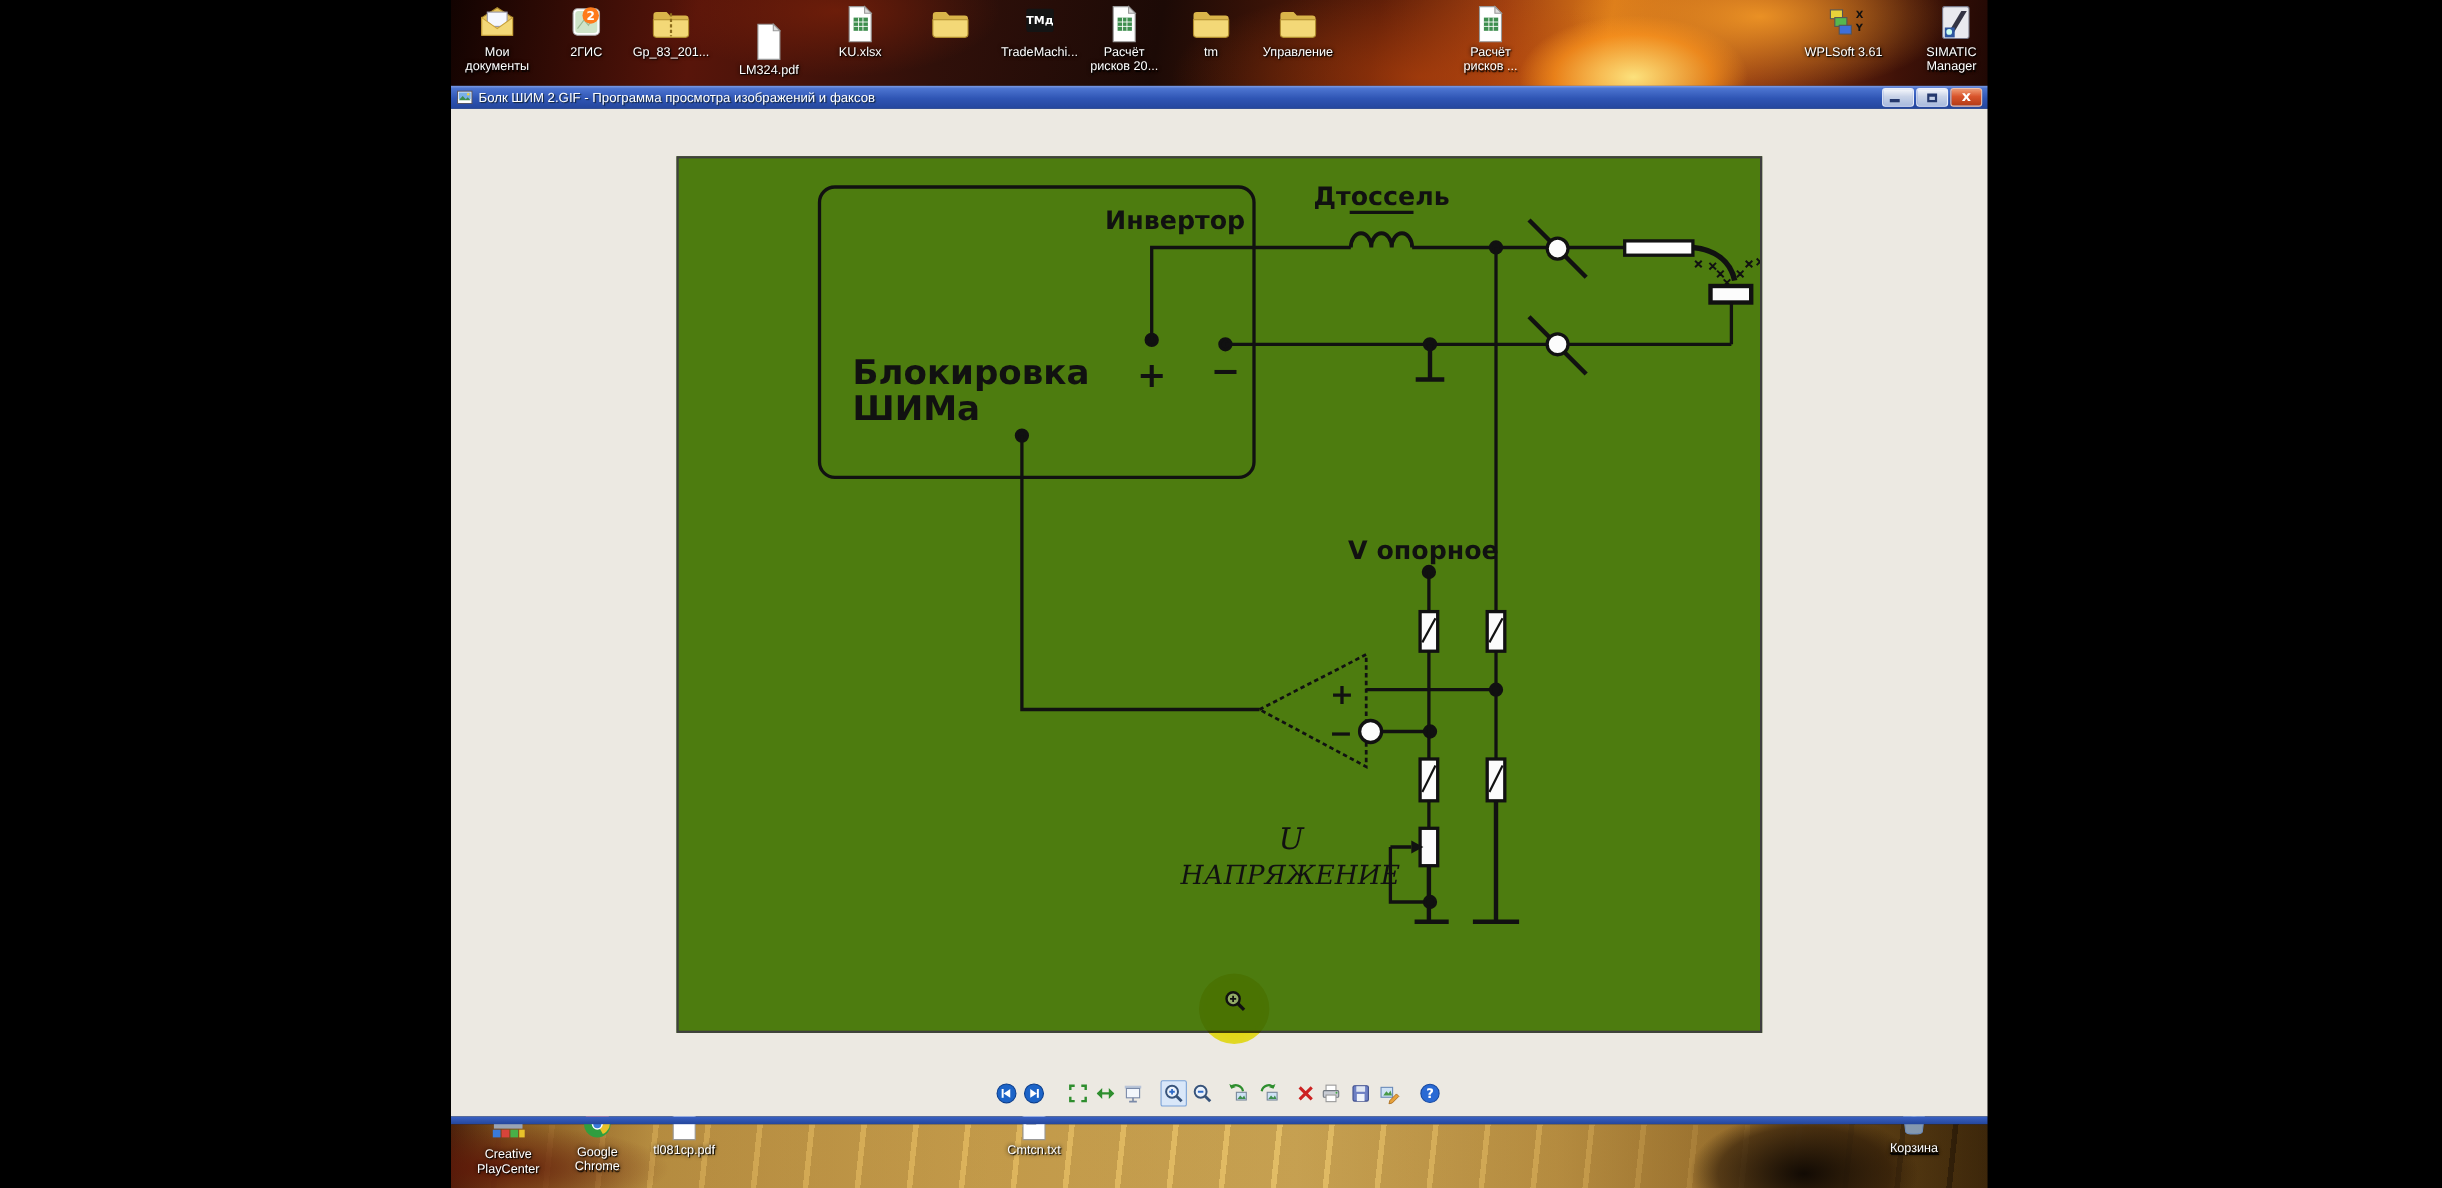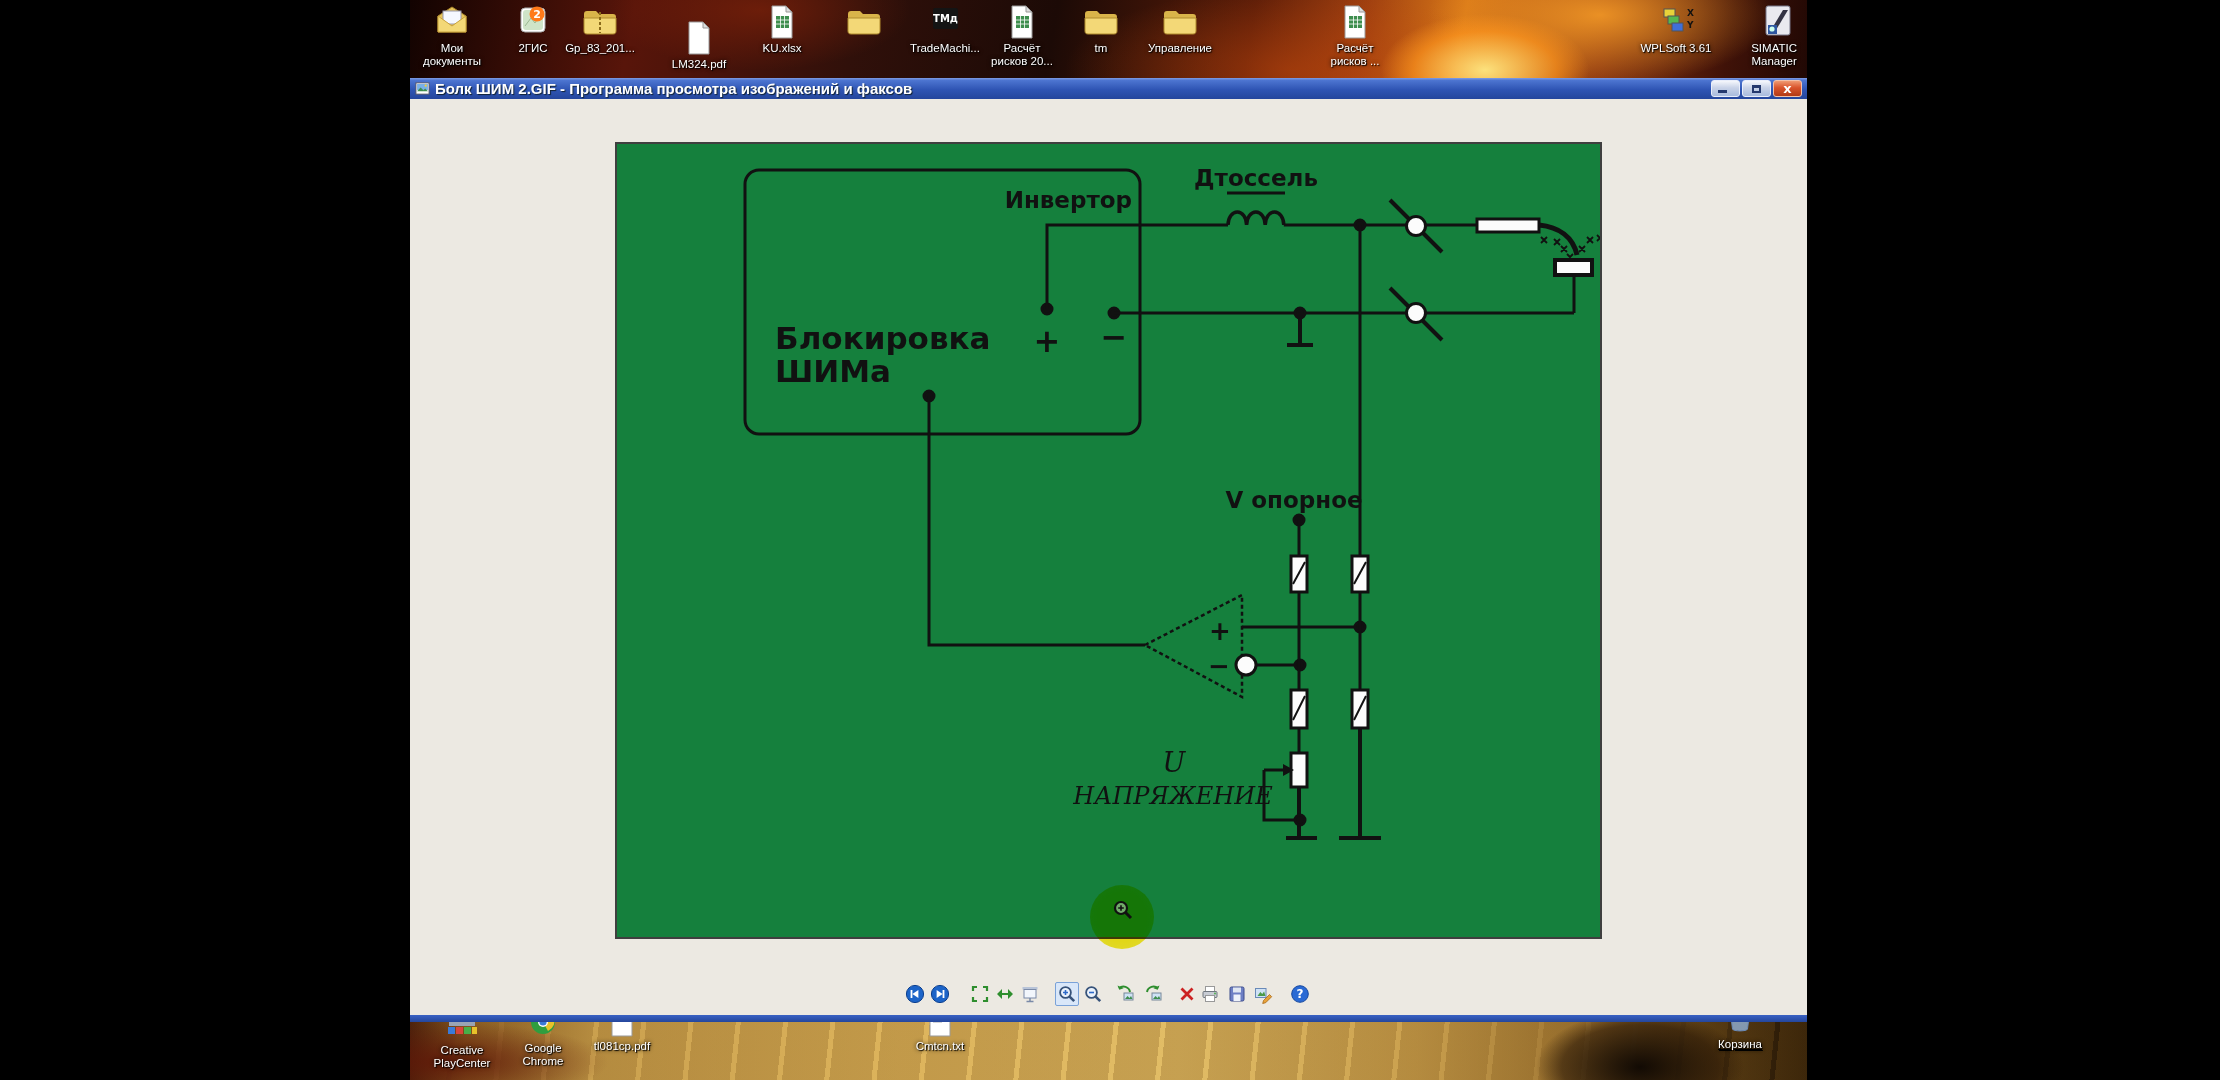--- a/index.html
+++ b/index.html
@@ -25,35 +25,35 @@
   .dicon-wrap{position:absolute;width:90px;display:flex;flex-direction:column;align-items:center;z-index:1;cursor:default;}
   .dicon-wrap svg{display:block;}
   .dlabel{margin-top:0;color:#fff;font-size:11.5px;line-height:13px;text-align:center;
           white-space:pre-line;text-shadow:1px 1px 1px #000,0 0 4px #000;}
   
   #window{position:absolute;left:0;top:78px;width:1397px;height:944px;z-index:10;}
   #titlebar{position:absolute;left:0;top:0;width:100%;height:21px;
     background:linear-gradient(180deg,#7e9ce4 0,#4c74d0 12%,#2f55b4 55%,#24469c 100%);
     display:flex;align-items:center;padding:0 5px;}
   #titlebar .tb-icon{width:15px;height:15px;margin-right:5px;flex:0 0 auto;}
-  #title-text{color:#fff;font-size:15px;font-weight:bold;white-space:nowrap;
+  #title-text{color:#fff;font-size:12px;font-weight:normal;white-space:nowrap;
               text-shadow:1px 1px 1px #123;}
   #winbtns{margin-left:auto;display:flex;gap:2px;}
   .winbtn{width:29px;height:17px;border-radius:3px;border:1px solid #e9eefb;
     background:linear-gradient(180deg,#f5f7fc,#c9d3e8 45%,#a9bbdd);
     display:flex;align-items:center;justify-content:center;position:relative;}
   .winbtn.close{background:linear-gradient(180deg,#f09a72,#d9542c 45%,#b23a16);border-color:#f3c0a8;}
   .g-min{position:absolute;left:6px;bottom:3px;width:9px;height:3px;background:#25396e;}
   .g-max{width:9px;height:8px;border:2px solid #25396e;border-top-width:3px;}
   .g-close{color:#fff;font-size:13px;font-weight:bold;line-height:13px;font-family:"DejaVu Sans",sans-serif;}
   #winbody{position:absolute;left:0;top:21px;width:100%;height:916px;background:#ece9e2;}
   #winbottom{position:absolute;left:0;bottom:0;width:100%;height:7px;
     background:linear-gradient(180deg,#3a62c4,#24469c);}
   
-  #image-area{position:absolute;left:205px;top:43px;width:987px;height:797px;background:#15803d;
+  #image-area{position:absolute;left:205px;top:43px;width:987px;height:797px;background:#4d7c0f;
     border:2px solid #3f3f3f;}
   #circuit-svg{position:absolute;left:0;top:0;}
   
   #cursor-highlight{position:absolute;left:680px;top:786px;width:64px;height:64px;border-radius:50%;
     background:radial-gradient(circle,#f4ec1c 0 55%,rgba(242,234,10,.85) 75%,rgba(242,234,10,0) 100%);
     mix-blend-mode:multiply;z-index:20;}
   #zoom-cursor{position:absolute;left:702px;top:800px;z-index:21;}
   
   .tbtn{position:absolute;width:24px;height:24px;display:flex;align-items:center;justify-content:center;
         border-radius:2px;}
@@ -82,21 +82,21 @@
         <div class="dicon-wrap" style="left: 78px; top: 2px;">
           <svg width="40" height="40" viewBox="0 0 40 40">
             <rect x="8" y="6" width="24" height="24" rx="4" fill="#fff" stroke="#aaa"></rect>
             <rect x="10" y="8" width="20" height="20" rx="3" fill="#cfe4c8"></rect>
             <path d="M12 24l6-8 4 5 4-7" stroke="#9ab890" fill="none"></path>
             <circle cx="24" cy="12" r="7.5" fill="#ff7a1a"></circle>
             <text x="24" y="16" font-size="11" font-weight="bold" fill="#fff" text-anchor="middle" font-family="DejaVu Sans">2</text>
           </svg>
           <div class="dlabel">2ГИС</div>
         </div>
-        <div class="dicon-wrap" style="left: 145px; top: 2px;">
+        <div class="dicon-wrap" style="left: 155px; top: 2px;">
           <svg width="40" height="40" viewBox="0 0 40 40">
             <path d="M4 12c0-2 1-3 3-3h9l3 3h14c2 0 3 1 3 3v2H4z" fill="#d9b44a"></path>
             <path d="M4 16h32v13c0 2-1 3-3 3H7c-2 0-3-1-3-3z" fill="#f3d877" stroke="#b08c2e"></path>
             <path d="M20 10v21" stroke="#8a6a1a" stroke-width="2" stroke-dasharray="3 2"></path>
           </svg>
           <div class="dlabel">Gp_83_201...</div>
         </div>
         <div class="dicon-wrap" style="left: 244px; top: 18px;">
           <svg width="40" height="40" viewBox="0 0 40 40">
             <path d="M10 4h14l6 6v26H10z" fill="#fff" stroke="#999"></path>

